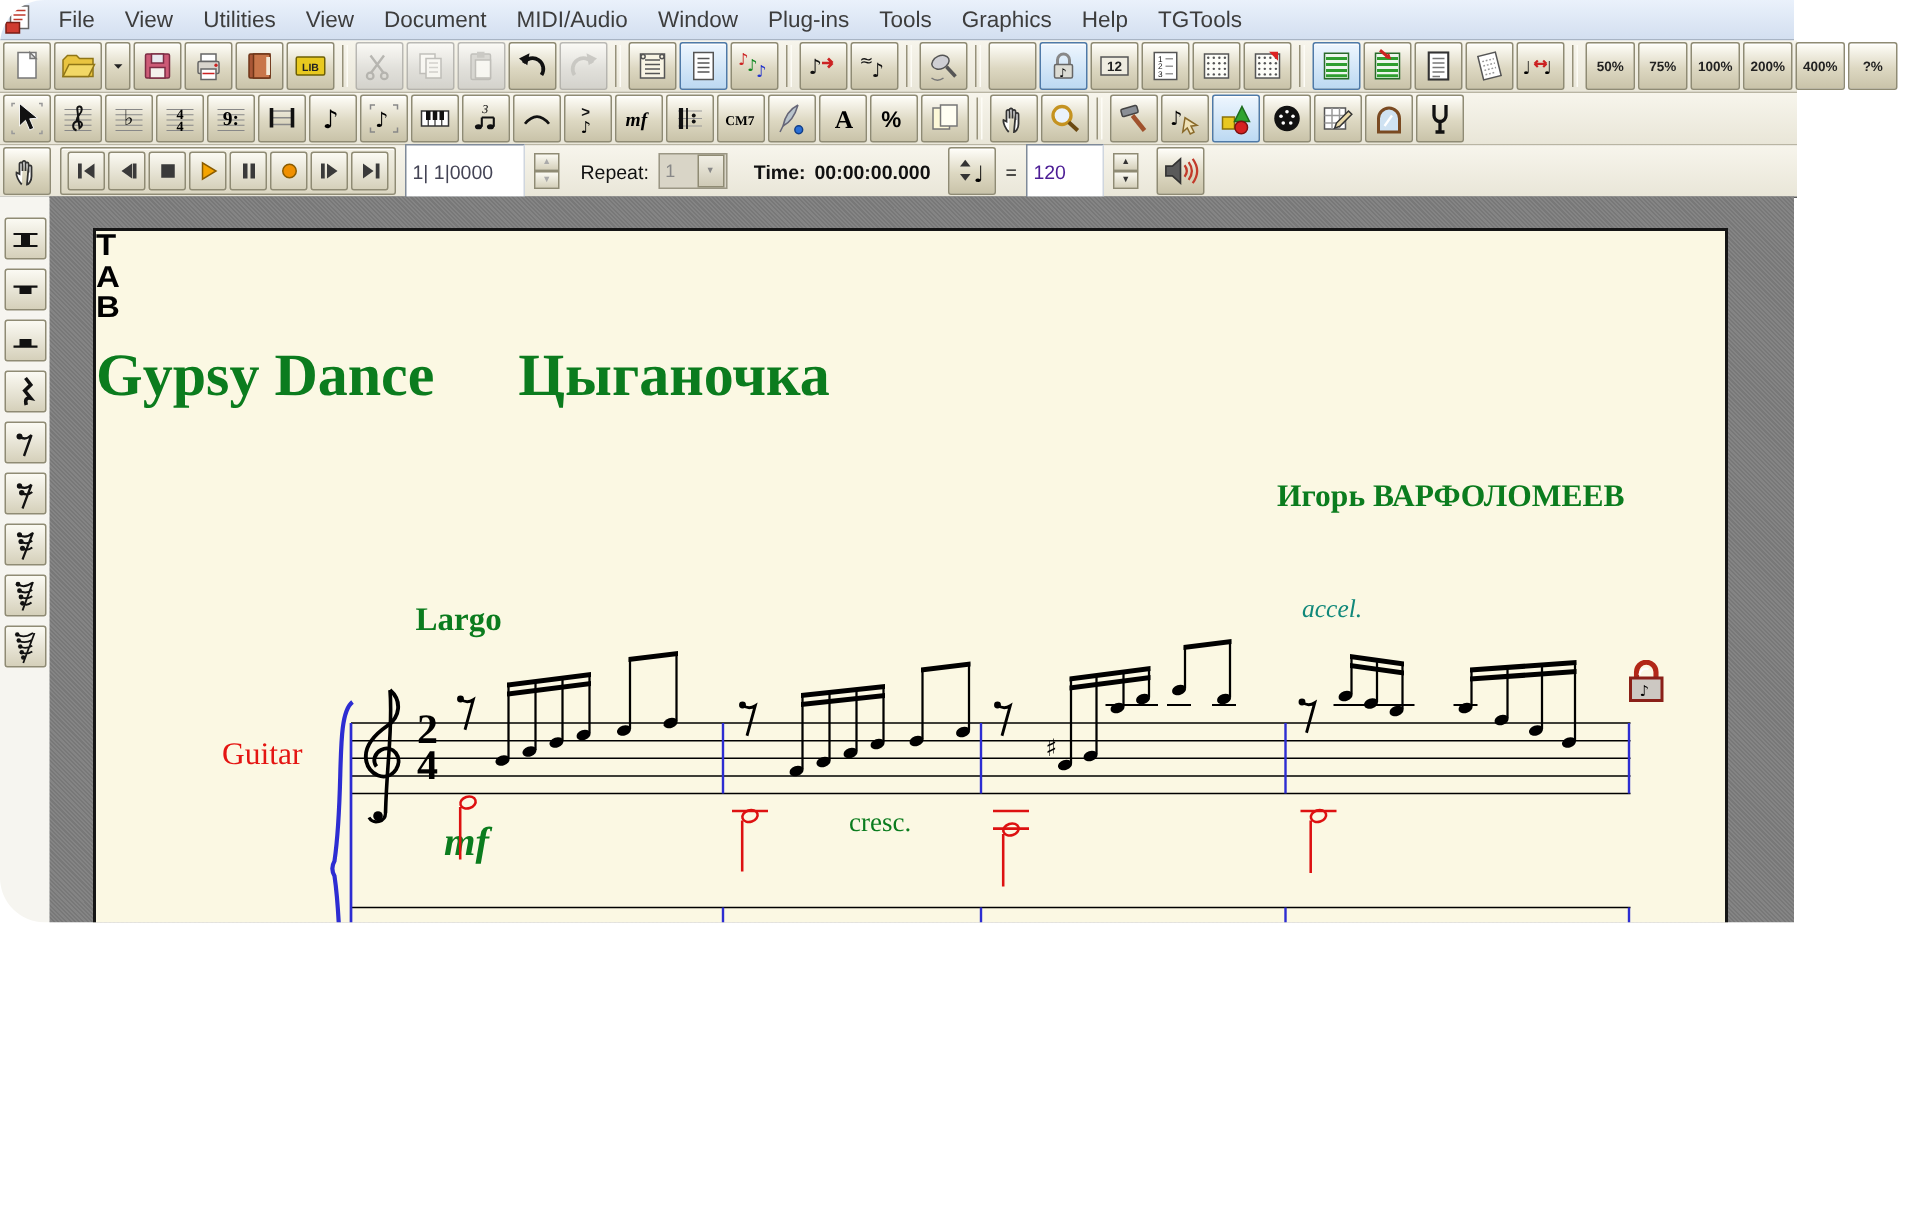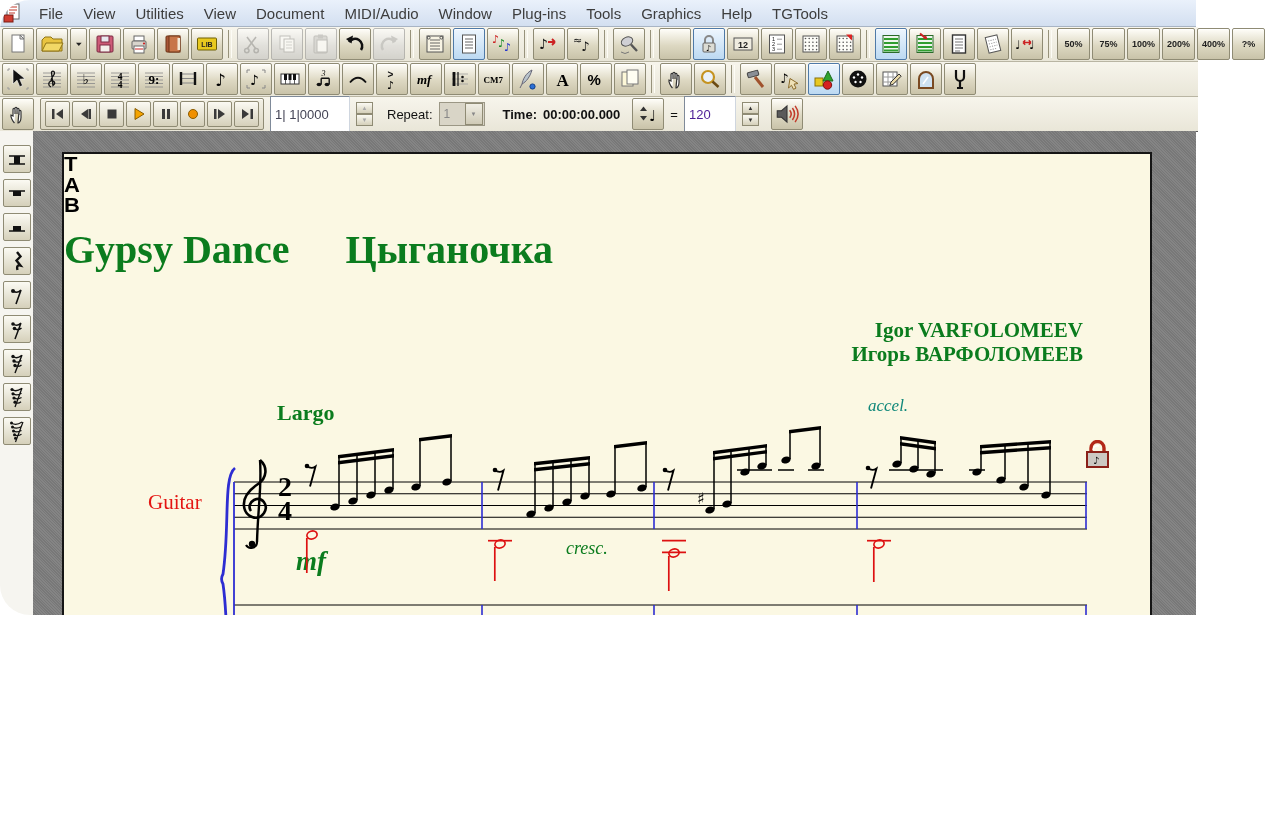--- a/index.html
+++ b/index.html
@@ -53,21 +53,21 @@
   #page{position:absolute;left:62px;top:152px;width:1090px;height:572px;background:#fbf8e3;
     border:2px solid #151515;border-bottom:none;box-sizing:border-box;}
   
   .sco{position:absolute;font-family:"Liberation Serif",serif;}
   #title{left:0;right:0;top:72px;text-align:left;font-size:40px;font-weight:bold;color:var(--green);}
   #title .gap{display:inline-block;width:56px;}
   #composer{right:67px;top:164px;text-align:right;font-size:21px;font-weight:bold;color:var(--green);line-height:24px;}
   #largo{left:213px;top:246px;font-size:22px;font-weight:bold;color:var(--green);}
   #accel{left:804px;top:242px;font-size:17px;font-style:italic;color:var(--teal);}
   #mf{left:232px;top:392px;font-size:27px;font-weight:bold;font-style:italic;color:var(--green);}
-  #cresc{left:502px;top:384px;font-size:18px;font-style:italic;color:var(--green);}
+  #cresc{left:502px;top:384px;font-size:18px;color:var(--green);}
   .stafflabel{color:var(--redlbl);font-size:21px;}
   #glabel1{left:84px;top:336px;}
   #glabel2{left:84px;top:476px;}
   #tsnum{left:204px;top:320px;width:34px;text-align:center;font-size:28px;font-weight:bold;color:#000;line-height:26px;}
   #tsden{left:204px;top:344px;width:34px;text-align:center;font-size:28px;font-weight:bold;color:#000;line-height:26px;}
   #tabletters{left:172px;top:453px;font-family:"Liberation Sans",sans-serif;font-weight:bold;
     font-size:20px;line-height:20.5px;color:#000;transform:scaleX(1.1);transform-origin:left top;}
   #scoresvg{position:absolute;left:0;top:0;}
   #lockicon{position:absolute;left:1021px;top:286px;}
 </style>
@@ -678,21 +678,20 @@
       </div>
   </div>
 
   <div id="workspace"></div>
 
   <div id="page">
     <div class="sco" id="title">
       <span>Gypsy Dance</span><span class="gap"></span><span>Цыганочка</span>
     </div>
     <div class="sco" id="composer">
-      <div>Igor VARFOLOMEEV</div>
       <div>Игорь ВАРФОЛОМЕЕВ</div>
     </div>
     <div class="sco" id="largo">Largo</div>
     <div class="sco" id="accel">accel.</div>
     <div class="sco" id="mf">mf</div>
     <div class="sco" id="cresc">cresc.</div>
     <div class="sco stafflabel" id="glabel1">Guitar</div>
     <div class="sco stafflabel" id="glabel2">Guitar</div>
     <div class="sco" id="tsnum">2</div>
     <div class="sco" id="tsden">4</div>

